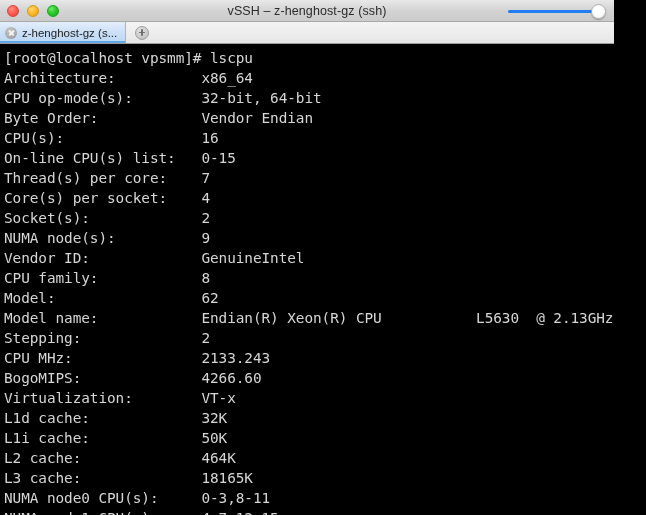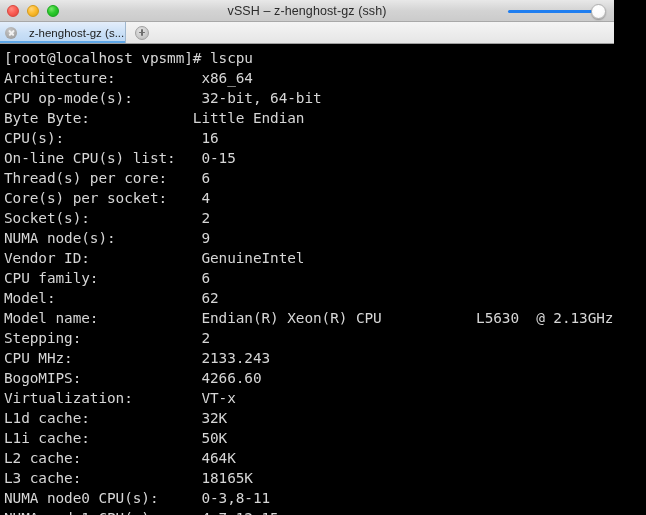--- a/index.html
+++ b/index.html
@@ -118,21 +118,21 @@
     display: flex;
     align-items: stretch;
     box-sizing: border-box;
     position: relative;
   }
 
   .tab {
     width: 126px;
     display: flex;
     align-items: center;
-    gap: 12px;
+    gap: 5px;
     padding-left: 5px;
     box-sizing: border-box;
     background: linear-gradient(to bottom, #e4eefb 0%, #c9dff6 55%, #bcd7f3 100%);
     border-right: 1px solid #9fb7ce;
     position: relative;
   }
   .tab::after {
     content: "";
     position: absolute;
     left: 0; right: 0; bottom: 0;
@@ -247,29 +247,29 @@
     </div>
     <div class="newtab-zone">
       <div class="newtab-btn"></div>
     </div>
   </div>
 
   <div class="terminal">
     <pre class="term-pre"><span class="term-line">[root@localhost vpsmm]# lscpu</span>
 <span class="term-line">Architecture:          x86_64</span>
 <span class="term-line">CPU op-mode(s):        32-bit, 64-bit</span>
-<span class="term-line">Byte Byte:            Little Endian</span>
+<span class="term-line">Byte Order:            Vendor Endian</span>
 <span class="term-line">CPU(s):                16</span>
 <span class="term-line">On-line CPU(s) list:   0-15</span>
-<span class="term-line">Thread(s) per core:    6</span>
+<span class="term-line">Thread(s) per core:    7</span>
 <span class="term-line">Core(s) per socket:    4</span>
 <span class="term-line">Socket(s):             2</span>
 <span class="term-line">NUMA node(s):          9</span>
 <span class="term-line">Vendor ID:             GenuineIntel</span>
-<span class="term-line">CPU family:            6</span>
+<span class="term-line">CPU family:            8</span>
 <span class="term-line">Model:                 62</span>
 <span class="term-line">Model name:            Endian(R) Xeon(R) CPU           L5630  @ 2.13GHz</span>
 <span class="term-line">Stepping:              2</span>
 <span class="term-line">CPU MHz:               2133.243</span>
 <span class="term-line">BogoMIPS:              4266.60</span>
 <span class="term-line">Virtualization:        VT-x</span>
 <span class="term-line">L1d cache:             32K</span>
 <span class="term-line">L1i cache:             50K</span>
 <span class="term-line">L2 cache:              464K</span>
 <span class="term-line">L3 cache:              18165K</span>

